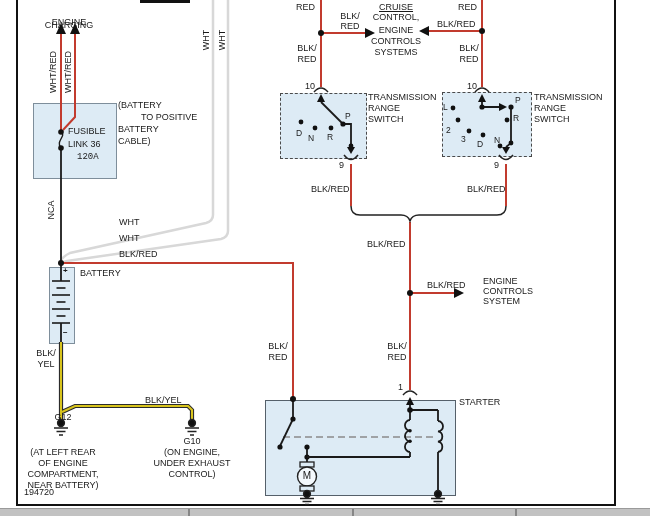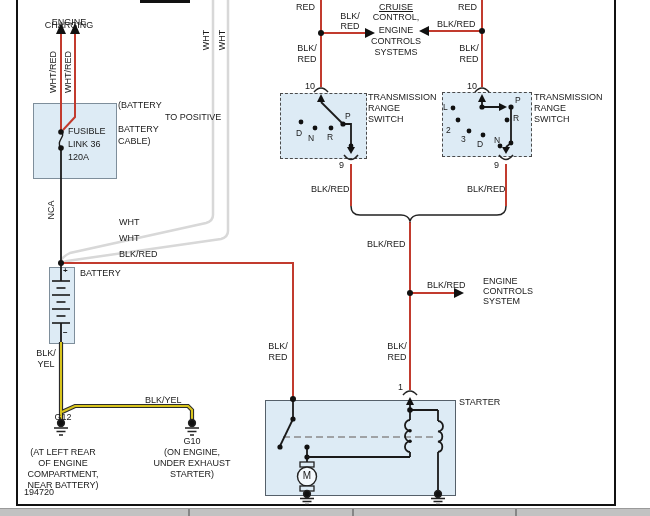--- a/index.html
+++ b/index.html
@@ -186,23 +186,23 @@
   </svg>
 
   <div class="lb c" style="left:69px;top:5px;margin-top:15px;">CHARGING</div>
   <div class="lb c" style="left:69px;top:17px;">ENGINE</div>
 
   <div class="v" style="left:23px;top:67px;">WHT/RED</div>
   <div class="v" style="left:38px;top:67px;">WHT/RED</div>
 
   <div class="lb" style="left:68px;top:126px;">FUSIBLE</div>
   <div class="lb" style="left:68px;top:139px;">LINK 36</div>
-  <div class="lb" style="left:68px;top:152px;">120A</div>
+  <div class="lb" style="left:77px;top:152px;font-family:Liberation Mono, monospace;">120A</div>
   <div class="lb" style="left:118px;top:100px;">(BATTERY</div>
-  <div class="lb" style="left:134px;top:112px;padding-left:31px;">TO POSITIVE</div>
+  <div class="lb" style="left:110px;top:112px;padding-left:31px;">TO POSITIVE</div>
   <div class="lb" style="left:118px;top:124px;">BATTERY</div>
   <div class="lb" style="left:118px;top:136px;">CABLE)</div>
 
   <div class="v" style="left:21px;top:205px;">NCA</div>
   <div class="v" style="left:176px;top:35px;">WHT</div>
   <div class="v" style="left:192px;top:35px;">WHT</div>
 
   <div class="lb" style="left:119px;top:217px;">WHT</div>
   <div class="lb" style="left:119px;top:233px;">WHT</div>
   <div class="lb" style="left:119px;top:249px;">BLK/RED</div>
@@ -216,21 +216,21 @@
   <div class="lb" style="left:145px;top:395px;">BLK/YEL</div>
 
   <div class="lb c" style="left:63px;top:412px;">G12</div>
   <div class="lb c" style="left:63px;top:447px;">(AT LEFT REAR</div>
   <div class="lb c" style="left:63px;top:458px;">OF ENGINE</div>
   <div class="lb c" style="left:63px;top:469px;">COMPARTMENT,</div>
   <div class="lb c" style="left:63px;top:480px;">NEAR BATTERY)</div>
   <div class="lb c" style="left:192px;top:436px;">G10</div>
   <div class="lb c" style="left:192px;top:447px;">(ON ENGINE,</div>
   <div class="lb c" style="left:192px;top:458px;">UNDER EXHAUST</div>
-  <div class="lb c" style="left:192px;top:469px;">STARTER)</div>
+  <div class="lb c" style="left:192px;top:469px;">CONTROL)</div>
 
   <div class="lb r" style="left:315px;top:2px;">RED</div>
   <div class="lb r" style="left:477px;top:2px;">RED</div>
   <div class="lb c" style="left:350px;top:11px;">BLK/</div>
   <div class="lb c" style="left:350px;top:21px;">RED</div>
   <div class="lb" style="left:437px;top:19px;">BLK/RED</div>
 
   <div class="lb c" style="left:396px;top:2px;text-decoration:underline;">CRUISE</div>
   <div class="lb c" style="left:396px;top:12px;">CONTROL,</div>
   <div class="lb c" style="left:396px;top:25px;">ENGINE</div>

